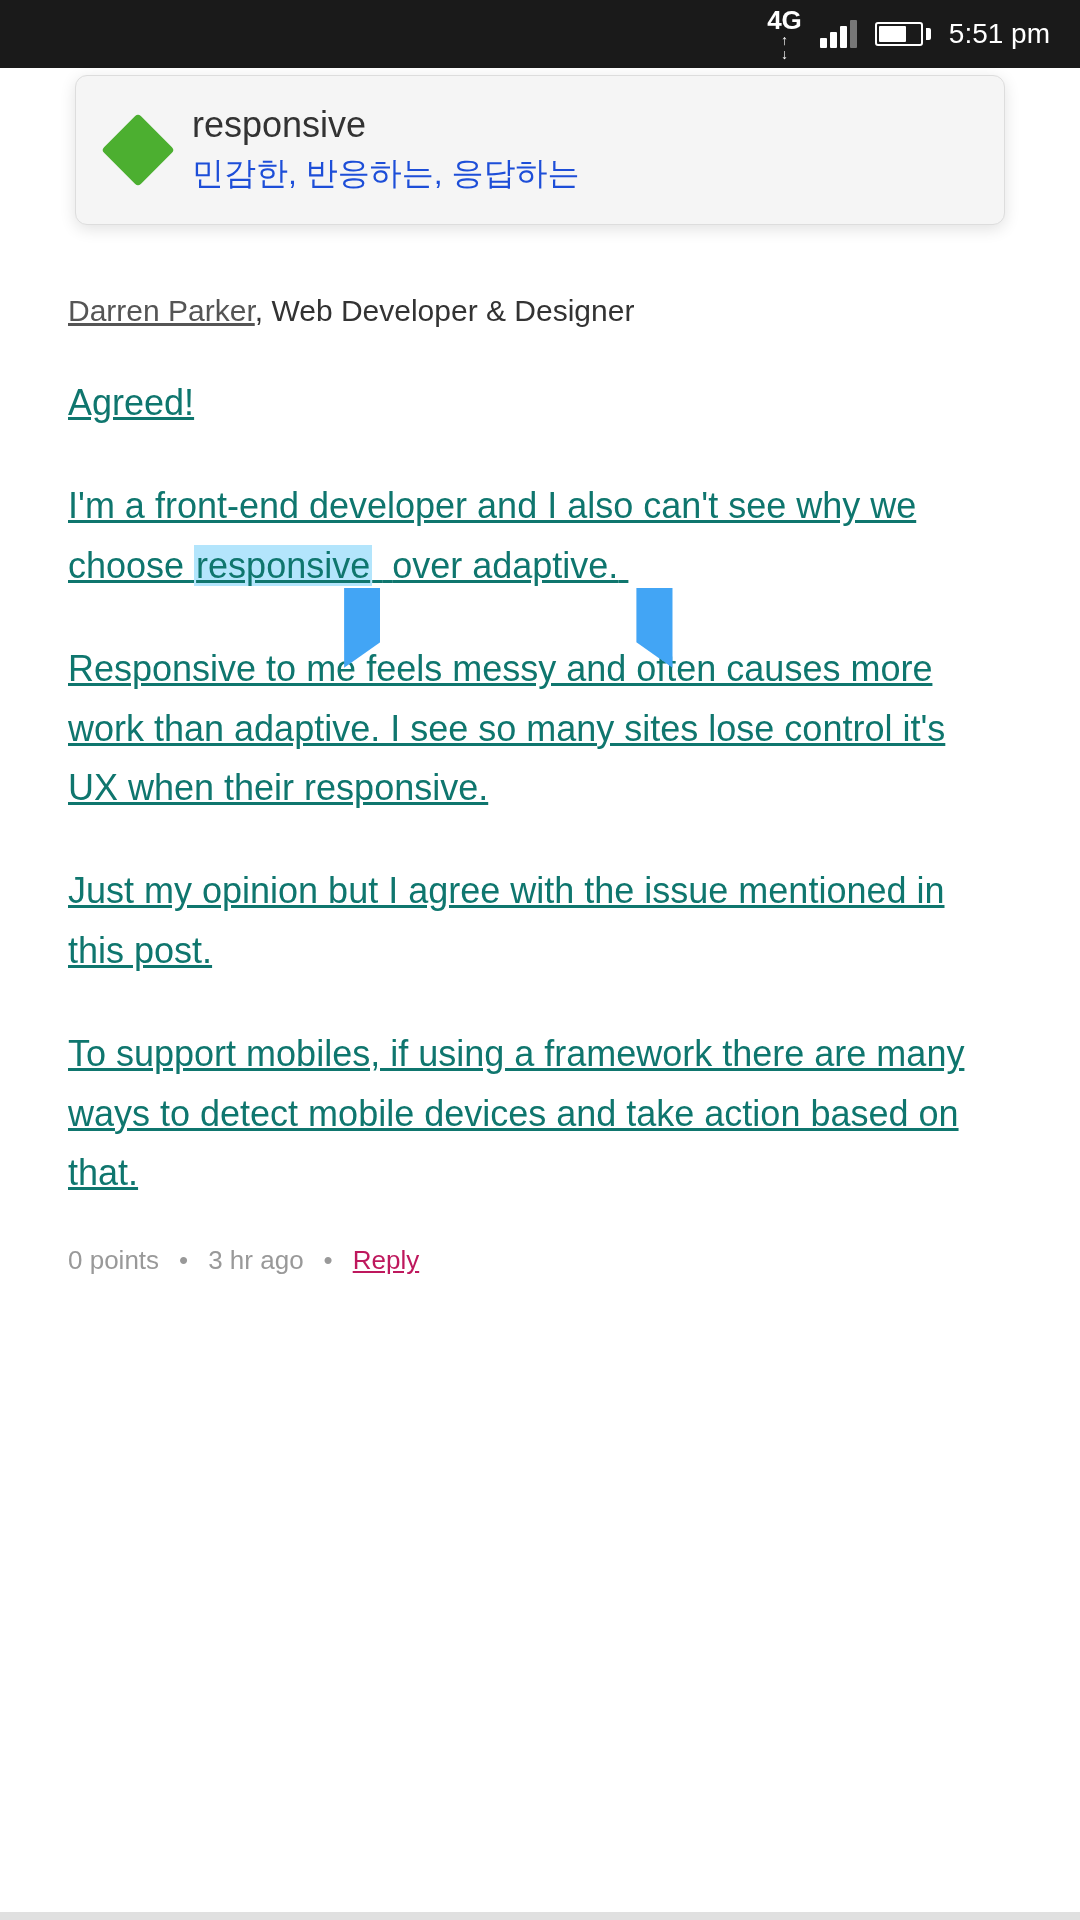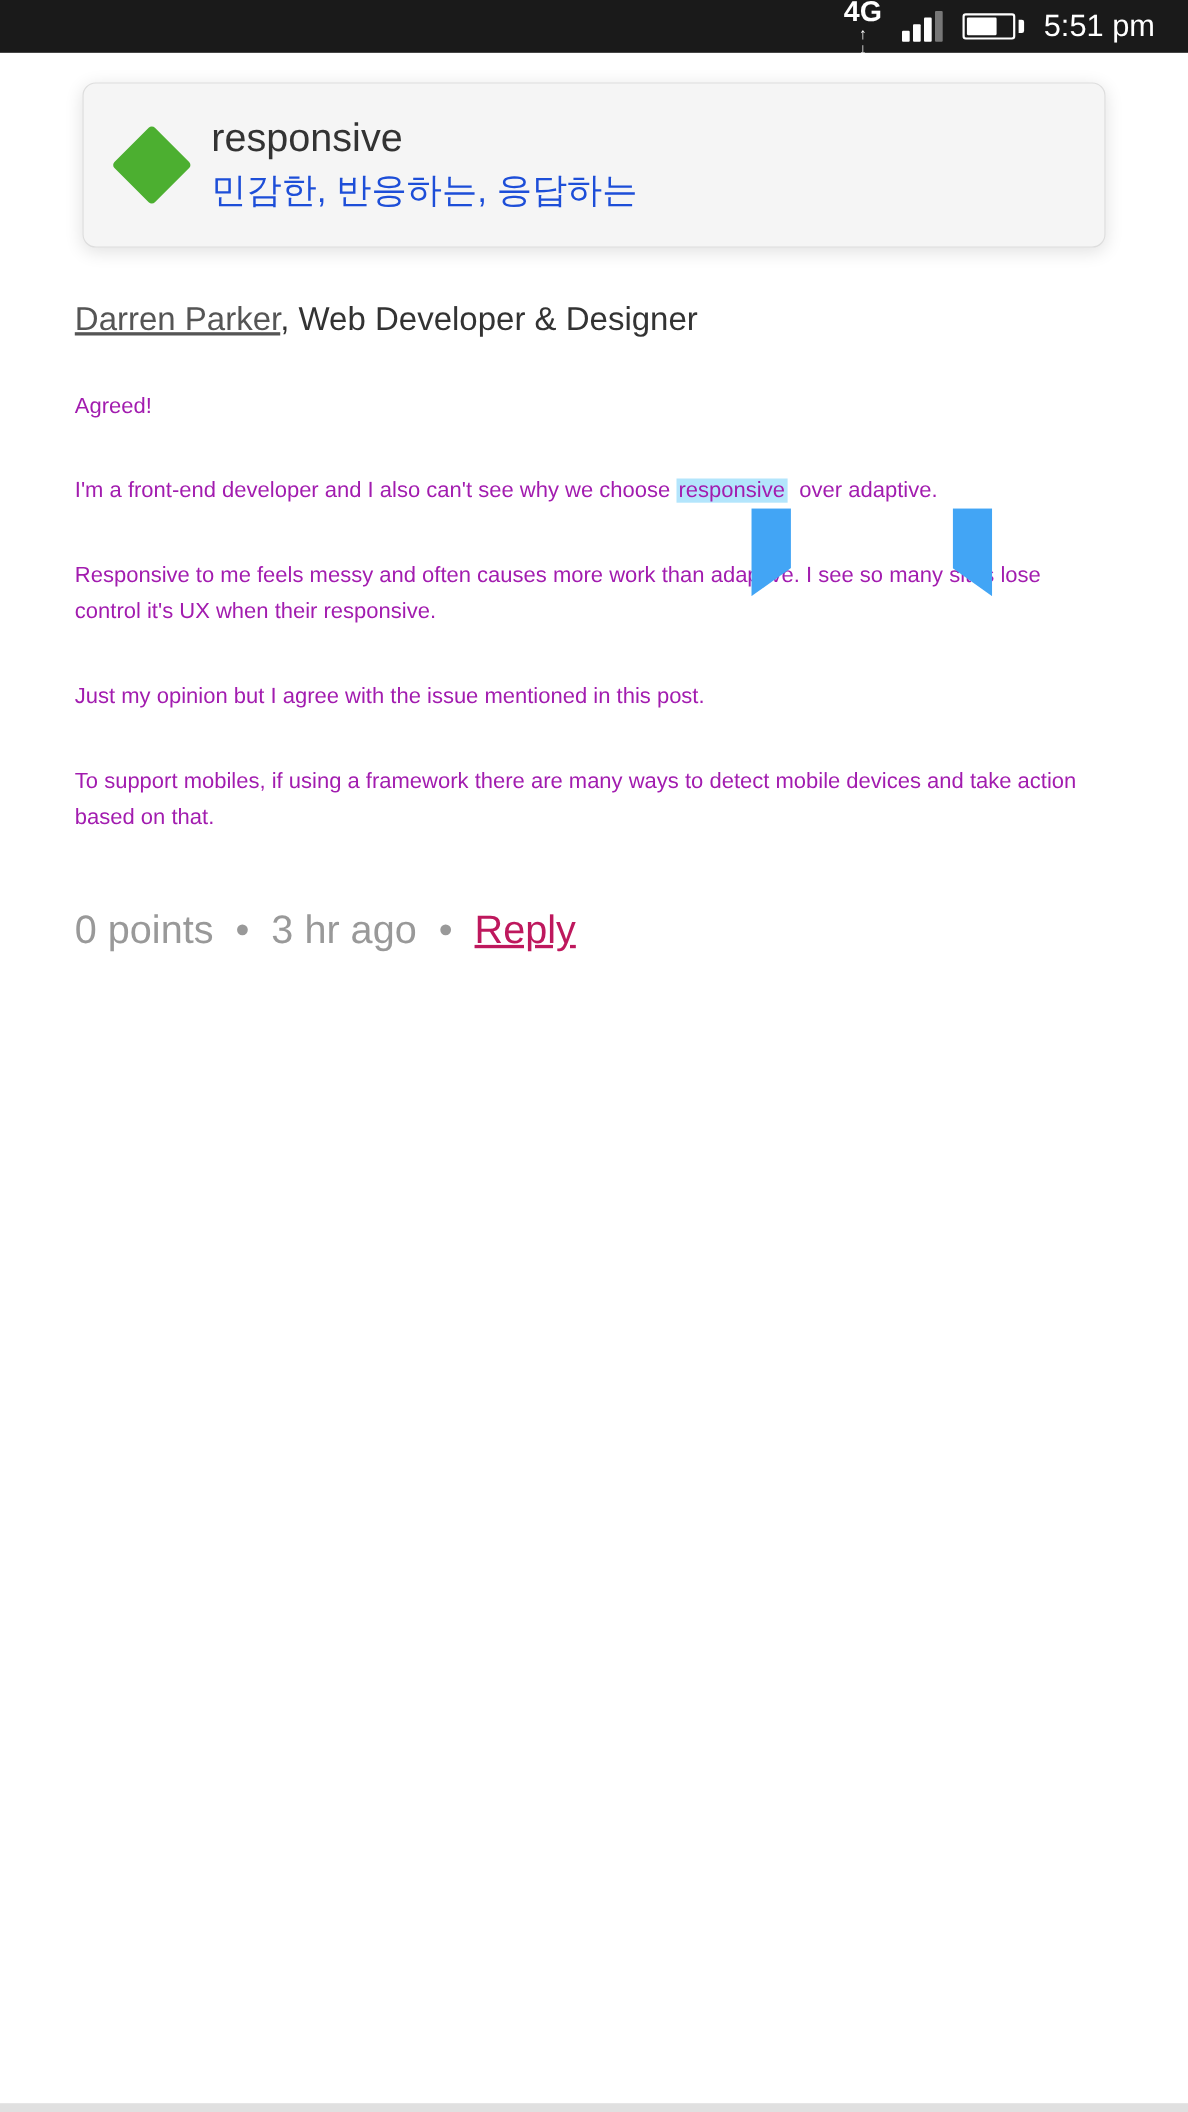--- a/index.html
+++ b/index.html
@@ -10,21 +10,21 @@
       min-height: 1920px;
       background: #ffffff;
       font-family: Arial, sans-serif;
       position: relative;
       overflow-x: hidden;
     }
 
     
     .status-bar {
       width: 100%;
-      height: 48px;
+      height: 68px;
       background: #1a1a1a;
       display: flex;
       align-items: center;
       justify-content: flex-end;
       padding: 0 30px;
       gap: 18px;
     }
 
     .status-bar-text {
       color: #ffffff;
@@ -150,45 +150,46 @@
       text-decoration: underline;
       font-weight: normal;
     }
 
     .author-title {
       color: #333333;
       font-weight: normal;
     }
 
     .post-body {
-      font-size: 20px;
-      color: #a21caf;
+      font-size: 36px;
+      color: #0f766e;
       line-height: 1.65;
+      text-decoration: underline;
     }
 
     .post-paragraph {
       margin-bottom: 44px;
     }
 
     .post-paragraph:last-of-type {
       margin-bottom: 0;
     }
 
     .highlighted-word {
       background-color: #b3e5fc;
       padding: 0 2px;
     }
 
     
     .post-meta {
-      margin-top: 64px;
+      margin-top: 43px;
       display: flex;
       align-items: center;
       gap: 20px;
-      font-size: 36px;
+      font-size: 26px;
       color: #999999;
     }
 
     .meta-separator {
       color: #999999;
     }
 
     .reply-link {
       color: #be185d;
       text-decoration: underline;

